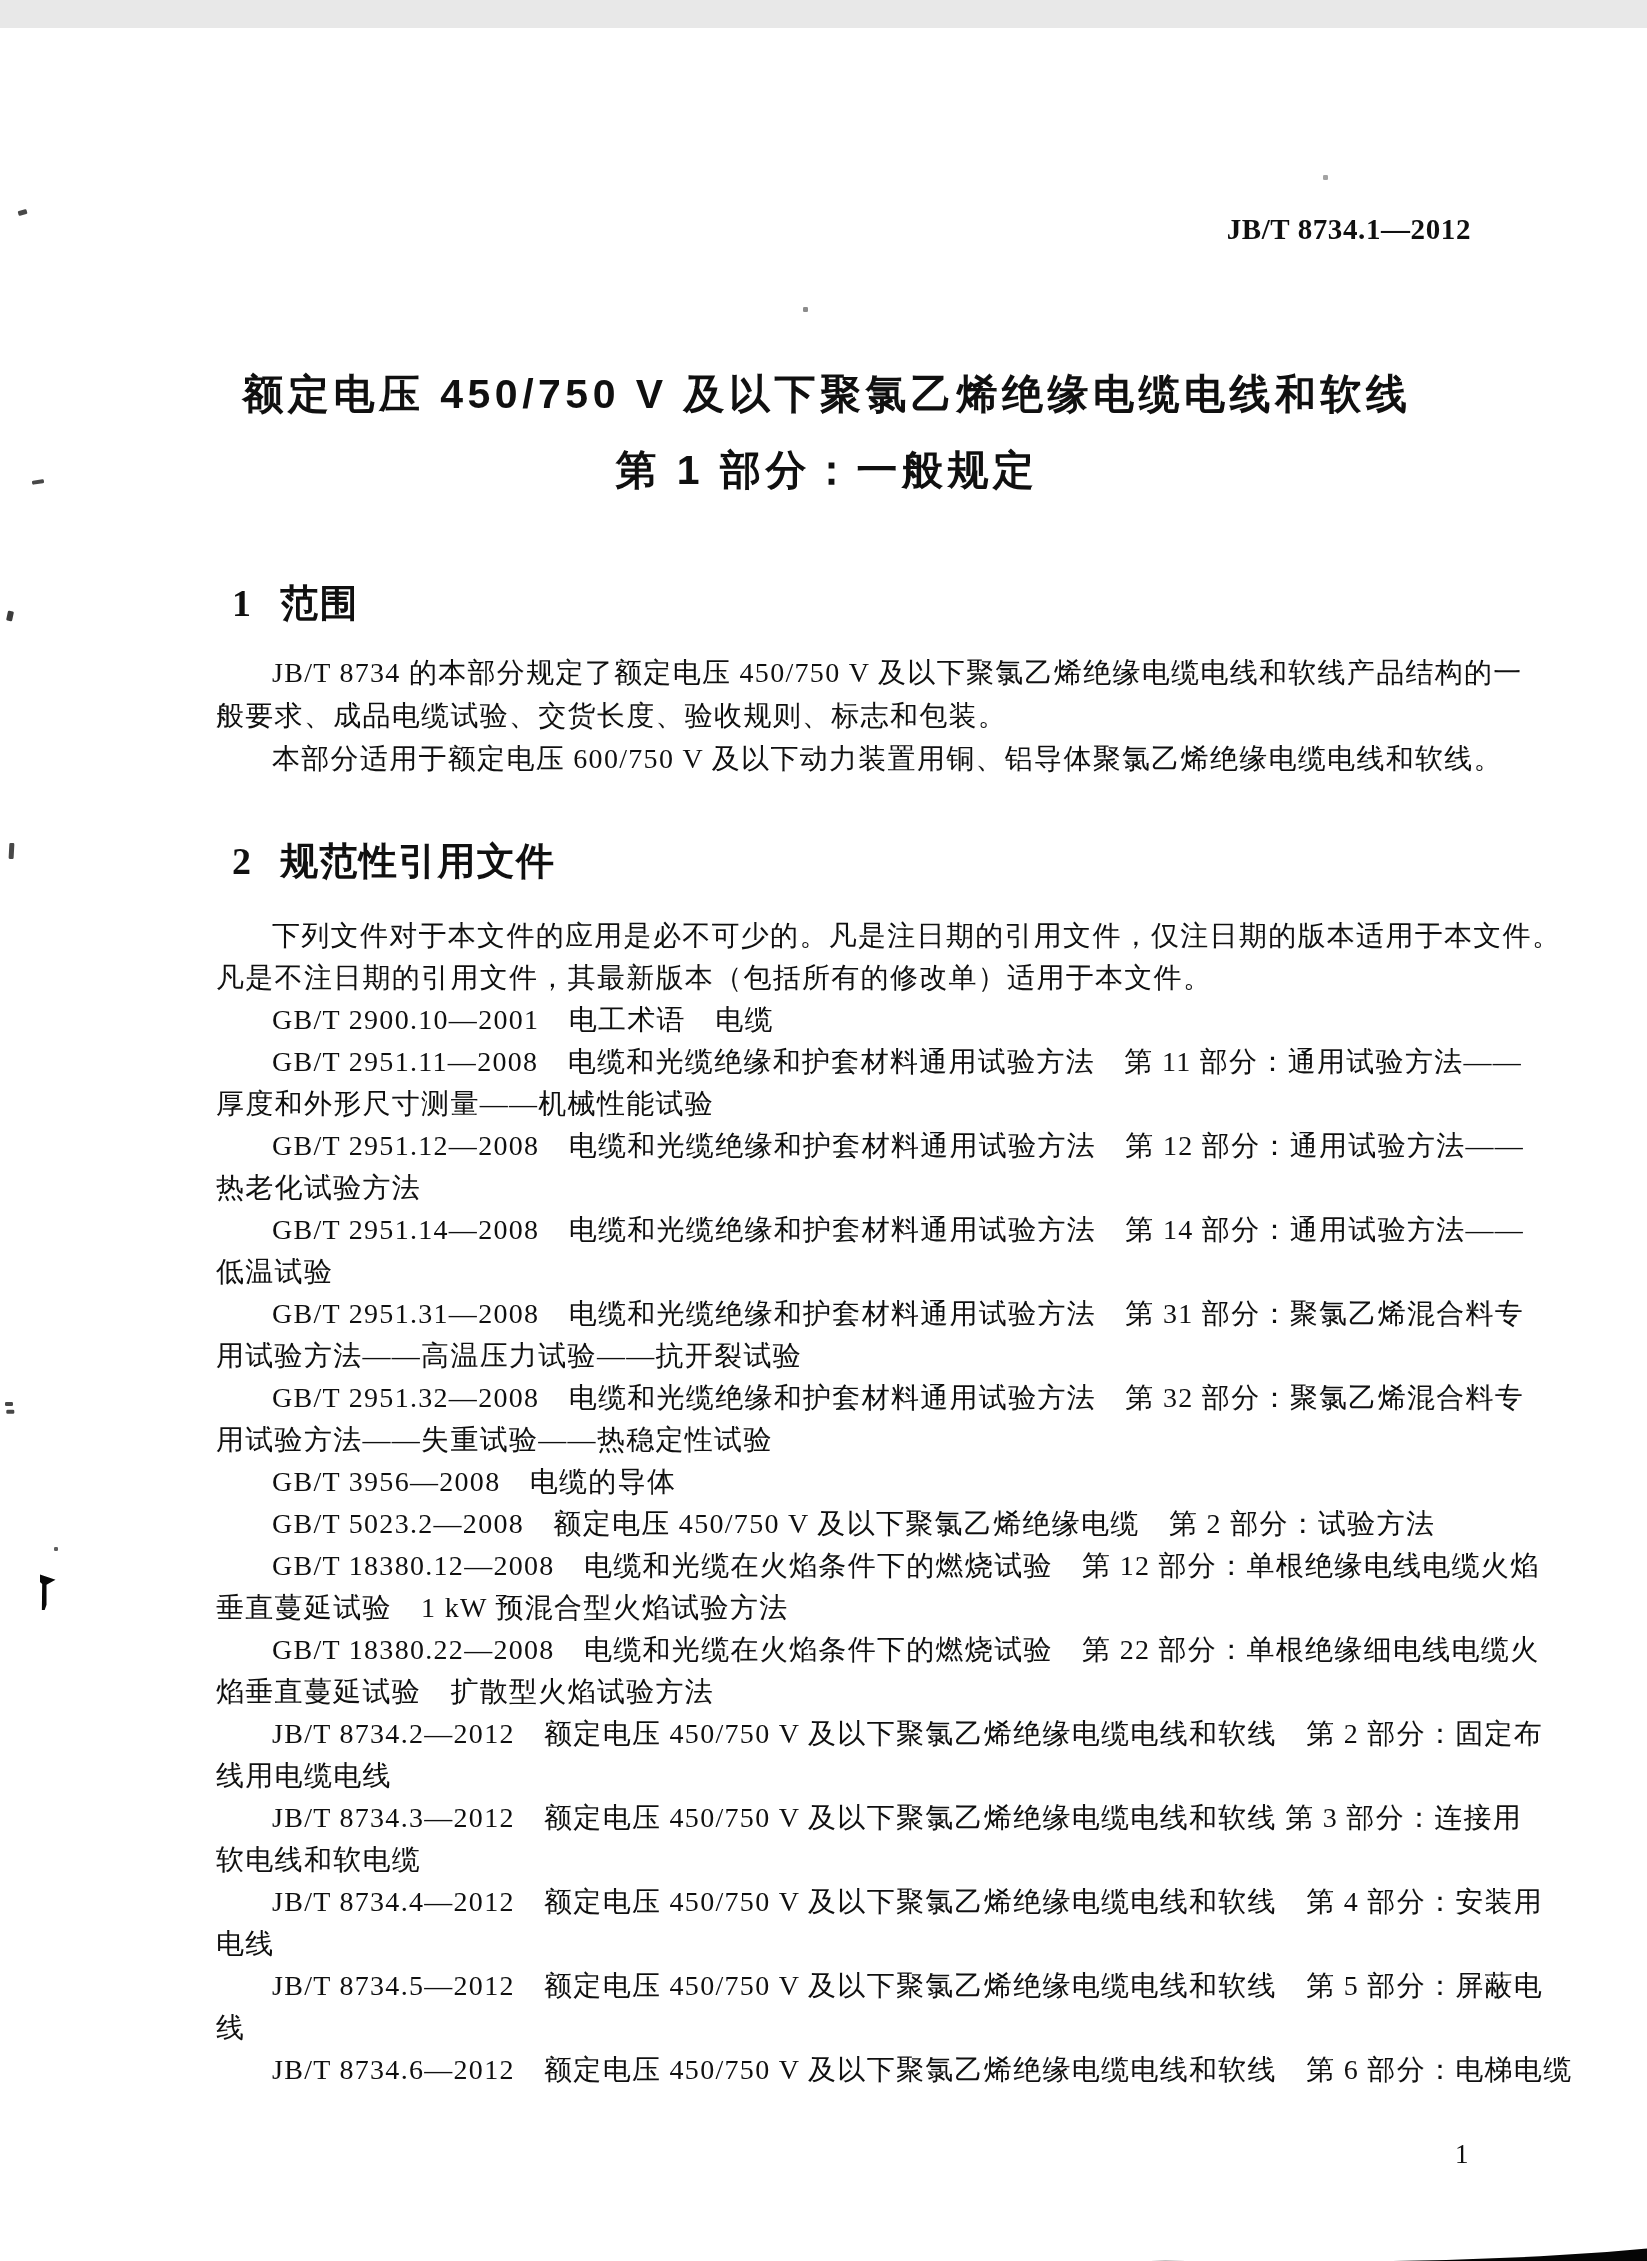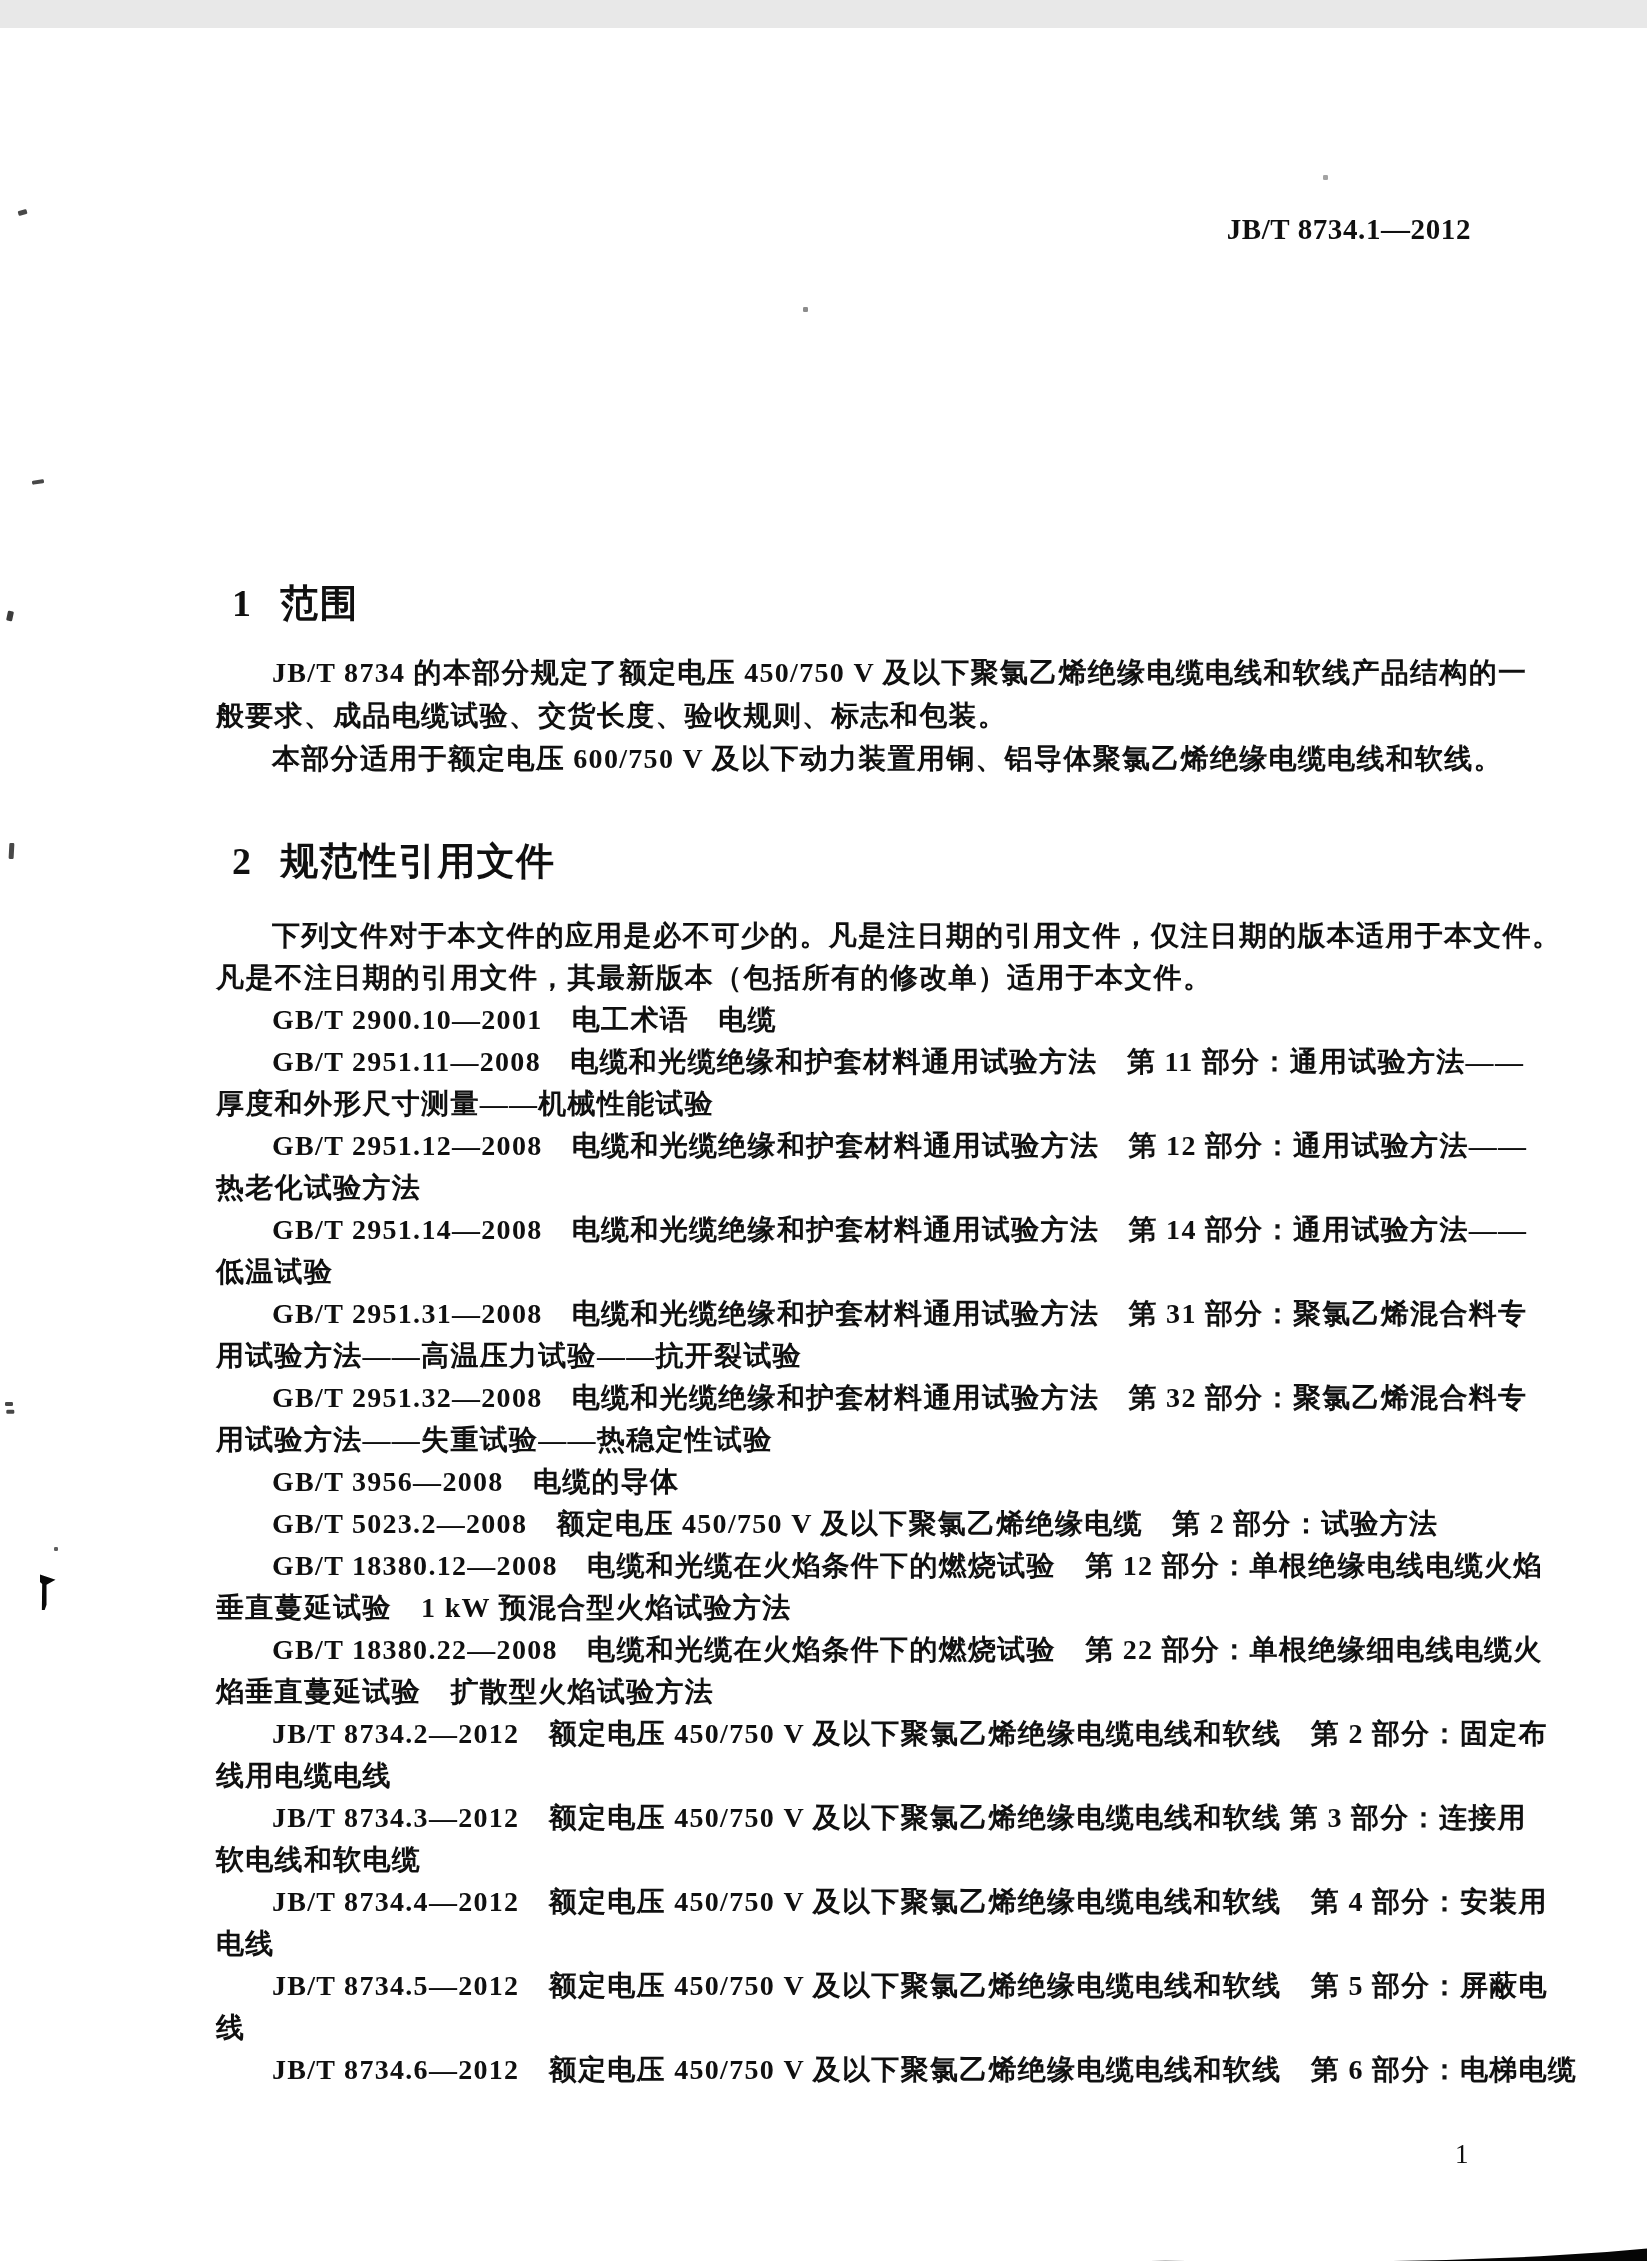--- a/index.html
+++ b/index.html
@@ -59,21 +59,21 @@
   .body-block {
     position: absolute;
     left: 216px;
     width: 1292px;
     font-size: 28px;
     letter-spacing: 1.3px;
     font-family: "Liberation Serif", "DejaVu Serif", serif;
   }
   .bb1 { top: 623px;  line-height: 43px; }
   .bb2 { top: 887px; line-height: 42px; }
-  .text-line { white-space: nowrap; font-weight: bold; }
+  .text-line { white-space: nowrap; }
   .text-line.indent { padding-left: 56px; }
   
   .page-number {
     position: absolute;
     top: 2111px;
     left: 1455px;
     font-size: 27px;
   }
   
   .bottom-bar {
@@ -119,20 +119,24 @@
     clip-path: polygon(0 4%, 100% 18%, 42% 32%, 42% 86%, 30% 100%, 12% 100%, 14% 30%, 0 24%);
   }
 </style>
 </head>
 <body>
 
 <div class="page">
 
   <div class="header-code">JB/T 8734.1—2012</div>
 
+  <div class="doc-title">
+    <div class="title-line">额定电压 450/750 V 及以下聚氯乙烯绝缘电缆电线和软线</div>
+    <div class="title-line">第 1 部分：一般规定</div>
+  </div>
 
   <div class="section-heading sh1">
     <span class="sec-num">1</span><span class="sec-label">范围</span>
   </div>
 
   <div class="body-block bb1">
       <div class="text-line indent">JB/T 8734 的本部分规定了额定电压 450/750 V 及以下聚氯乙烯绝缘电缆电线和软线产品结构的一</div>
       <div class="text-line">般要求、成品电缆试验、交货长度、验收规则、标志和包装。</div>
       <div class="text-line indent">本部分适用于额定电压 600/750 V 及以下动力装置用铜、铝导体聚氯乙烯绝缘电缆电线和软线。</div>
     </div>

